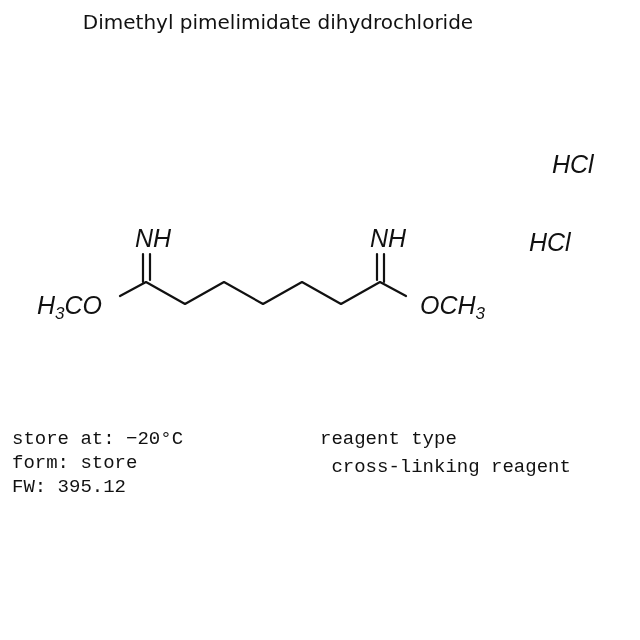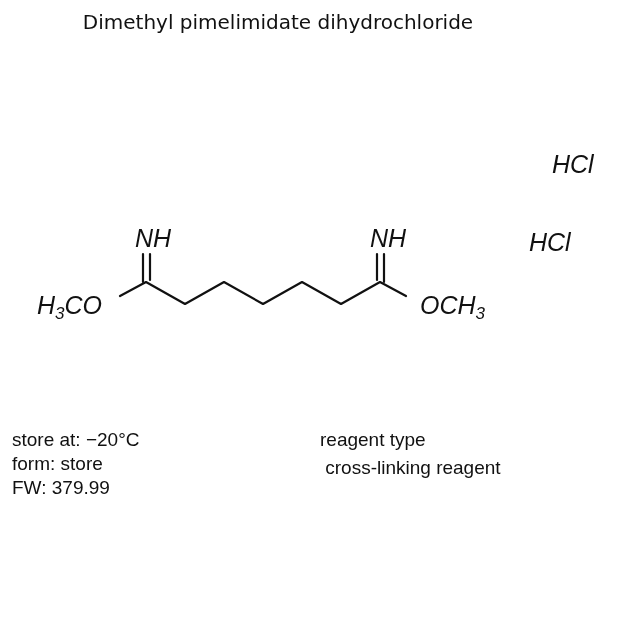--- a/index.html
+++ b/index.html
@@ -2,21 +2,21 @@
 <html><head>
 <meta charset="utf-8">
 <style>
   html, body { margin:0; padding:0; background:#ffffff; }
   body { width:640px; height:640px; position:relative; overflow:hidden; color:#111; }
   .title { position:absolute; left:0; top:10px; width:556px; text-align:center;
     font-family:"DejaVu Sans", sans-serif; font-size:20px; color:#111; }
   .atom { position:absolute; font-family:"Liberation Sans", sans-serif; font-size:25px; color:#111; line-height:1; white-space:nowrap;font-style:italic; }
   .atom sub { font-size:17px; vertical-align:-5px; }
   svg.mol { position:absolute; left:0; top:0; }
-  .info { position:absolute; font-family:Liberation Sans, sans-serif; font-size:19px; color:#111; line-height:23px; white-space:pre; }
+  .info { position:absolute; font-family:Liberation Mono, monospace; font-size:19px; color:#111; line-height:23px; white-space:pre; }
 </style>
 </head>
 <body>
 
 <div class="title">Dimethyl pimelimidate dihydrochloride</div>
 
 <svg class="mol" width="640" height="640">
   <g stroke="#111" stroke-width="2.2" fill="none" stroke-linecap="round" stroke-linejoin="round">
     <polyline points="120,296 146,282 185,304 224,282 263,304 302,282 341,304 380,282 406,296"></polyline>
     <line x1="143" y1="282" x2="143" y2="254"></line>
@@ -30,15 +30,15 @@
 <div class="atom" style="left:370px;top:226px;">NH</div>
 
 <div class="atom" style="left:37px;top:293px;text-align:center;"><span>H</span><sub>3</sub><span>CO</span></div>
 <div class="atom" style="left:420px;top:293px;"><span>OCH</span><sub>3</sub></div>
 
 <div class="atom" style="left:552px;top:152px;">HCl</div>
 <div class="atom" style="left:529px;top:230px;">HCl</div>
 
 <div class="info" style="left:12px;top:428px;">store at: −20°C</div>
 <div class="info" style="left:12px;top:452px;">form: store</div>
-<div class="info" style="left:12px;top:476px;">FW: 379.99</div>
+<div class="info" style="left:12px;top:476px;">FW: 395.12</div>
 <div class="info" style="left:320px;top:428px;">reagent type</div>
 <div class="info" style="left:320px;top:456px;"> cross-linking reagent</div>
 
 </body></html>

